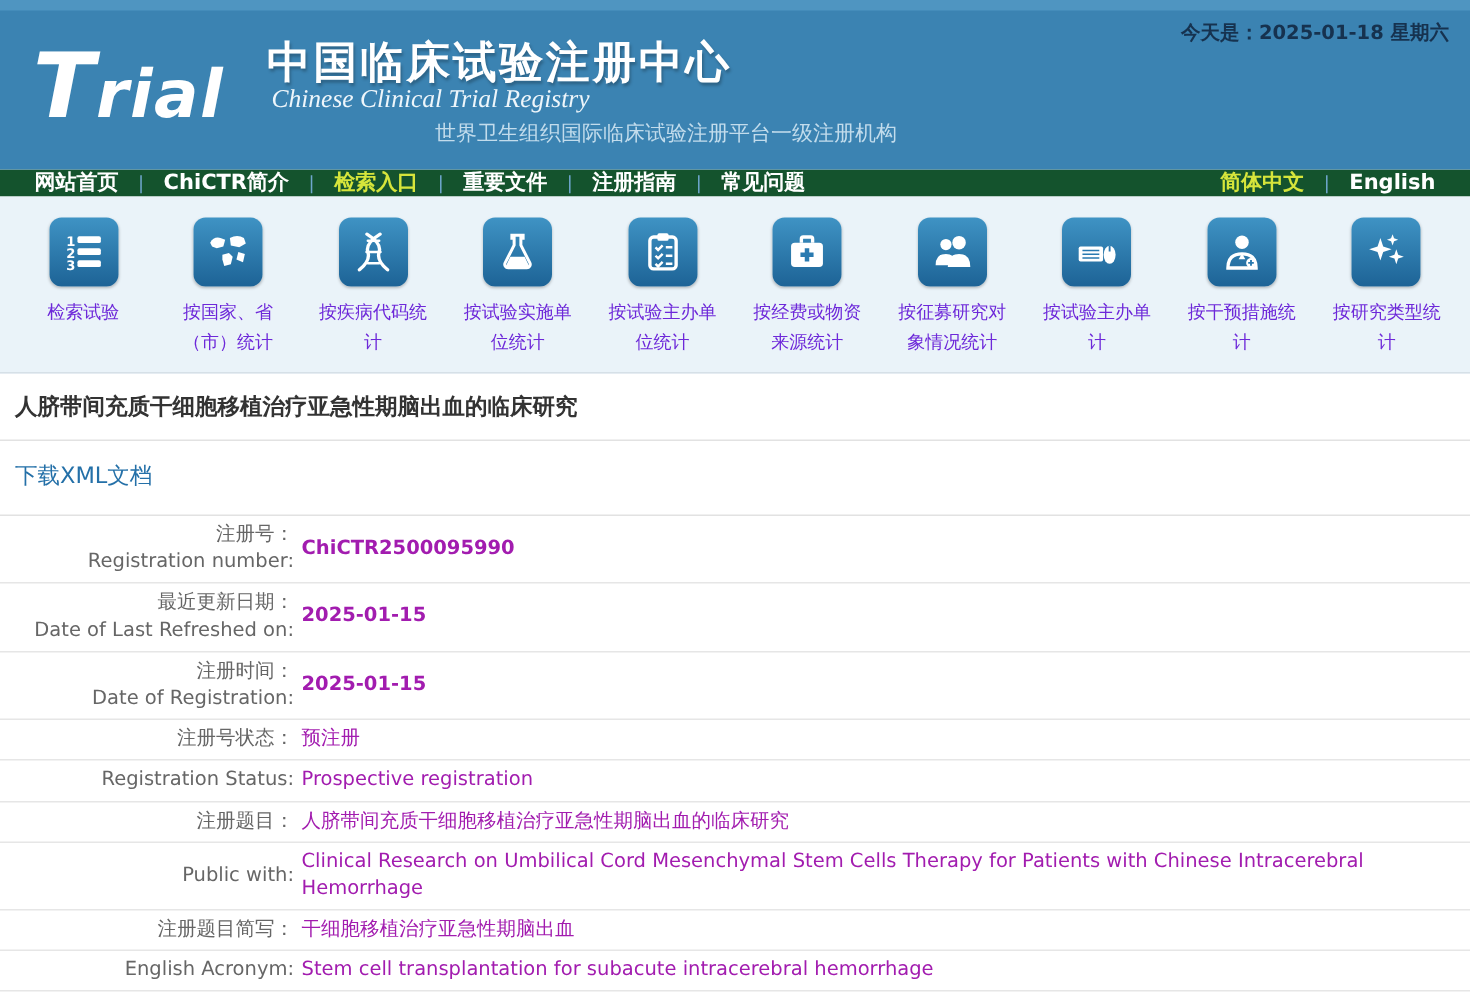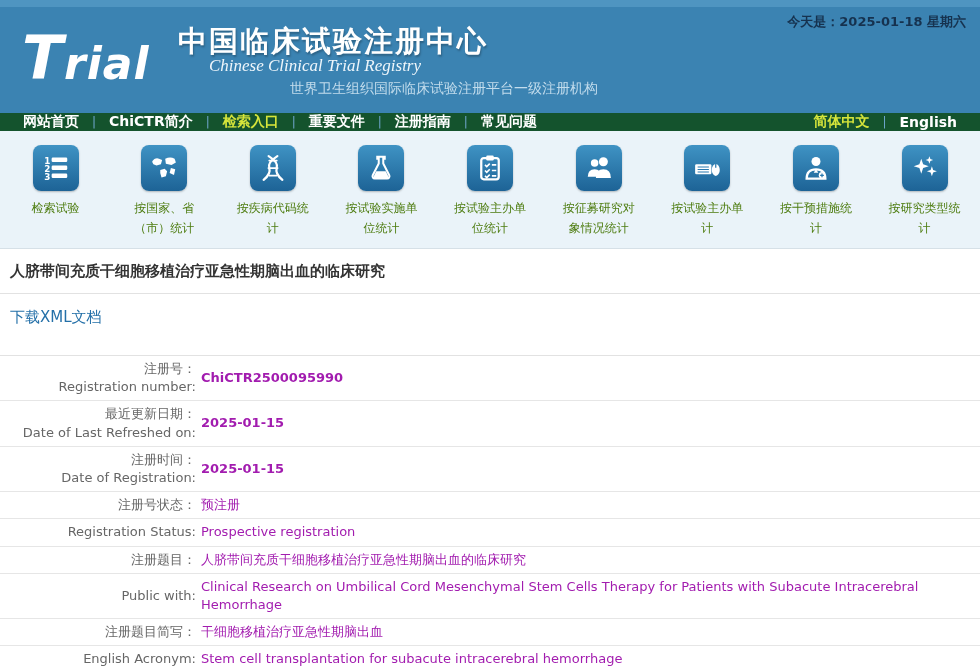--- a/index.html
+++ b/index.html
@@ -16,21 +16,21 @@
     position:absolute; left:22px; top:28px; color:#fff;
     font-style:italic; font-weight:bold; font-size:44px; letter-spacing:1px; line-height:1;
   }
   .logo-word::first-letter { font-size:60px; }
   .brand-cn {
     position:absolute; left:178px; top:22px; font-size:29px; font-weight:bold; color:#fff;
     letter-spacing:2px; text-shadow:1px 2px 2px rgba(0,0,0,.25);
   }
   .brand-en {
     position:absolute; left:181px; top:56px; font-size:17px; font-style:italic;
-    color:#eef6fb; font-family:"Liberation Serif","DejaVu Serif",serif;margin-left:28px;
+    color:#eef6fb; font-family:"Liberation Serif","DejaVu Serif",serif;
   }
   .org-line { position:absolute; left:290px; top:80px; font-size:14px; color:#c2dcec; }
   
   .nav { height:18px; background:#14532d; display:flex; align-items:center; justify-content:space-between; padding:0 10px; }
   .nav-group { display:flex; align-items:center; }
   .nav-item { color:#fff; font-weight:bold; font-size:14px; padding:0 13px; cursor:pointer; white-space:nowrap; }
   .nav-item.active { color:#d6e53b; }
   .nav-sep { color:#6fa7cd; font-size:12px; }
   
   .toolbar {
@@ -38,24 +38,24 @@
     display:flex; justify-content:space-between; padding:14px 12px 0;
   }
   .tool-item { width:87px; display:flex; flex-direction:column; align-items:center; cursor:pointer; }
   .tool-icon {
     width:46px; height:46px; border-radius:8px; flex:0 0 46px;
     background:linear-gradient(180deg,#3f93c4,#1d6396);
     display:flex; align-items:center; justify-content:center;
     box-shadow:0 1px 2px rgba(0,0,0,.25);
   }
   .tool-icon svg { width:30px; height:30px; display:block; }
-  .tool-label { margin-top:7px; font-size:12px; line-height:1.7; color:#4d7c0f; text-align:center; white-space:pre-line; }
+  .tool-label { margin-top:7px; font-size:12px; line-height:1.7; color:#6d28d9; text-align:center; white-space:pre-line; }
   
   .study-title { padding:13px 10px 12px; font-size:15px; font-weight:bold; color:#333; border-bottom:1px solid #e2e2e2; }
-  .xml-link-row { padding:13px 10px 28px; border-bottom:1px solid #e2e2e2; }
+  .xml-link-row { padding:13px 10px 16px; border-bottom:1px solid #e2e2e2; }
   .xml-link { font-size:15px; color:#2470a8; cursor:pointer; text-decoration:none; }
   .info-table .row { display:flex; align-items:center; border-bottom:1px solid #e6e6e6; padding:4px 0; min-height:27px; }
   .info-table .label {
     flex:0 0 196px; width:196px; text-align:right; color:#666;
     font-size:13px; line-height:1.4; white-space:pre-line;
   }
   .info-table .value { margin-left:5px; flex:1; color:#a21caf; font-size:13px; line-height:1.4; }
   .info-table .value.bold { font-weight:bold; }
 </style>
 </head>
@@ -155,20 +155,33 @@
             <path d="M8,9.5 l1.4,1.4 2.4,-2.4 M13.5,9.5 h3.5 M8,14 l1.4,1.4 2.4,-2.4 M13.5,14 h3.5 M8,18.3 l1.4,1.4 2.4,-2.4 M13.5,18.3 h3.5" stroke="#fff" stroke-width="1.3" fill="none"></path>
           </g>
         </svg>
       </div>
     <div class="tool-label">按试验主办单
 位统计</div>
   </div>
     <div class="tool-item">
     <div class="tool-icon">
         <svg viewBox="0 0 24 24">
+          <g>
+            <path d="M9,7 v-2 a1,1 0 0 1 1,-1 h4 a1,1 0 0 1 1,1 v2" fill="none" stroke="#fff" stroke-width="1.8"></path>
+            <rect x="3.5" y="7" width="17" height="13" rx="2" fill="#fff"></rect>
+            <path d="M12,10 v7 M8.5,13.5 h7" stroke="#2a7ab0" stroke-width="2.4"></path>
+          </g>
+        </svg>
+      </div>
+    <div class="tool-label">按经费或物资
+来源统计</div>
+  </div>
+    <div class="tool-item">
+    <div class="tool-icon">
+        <svg viewBox="0 0 24 24">
           <g fill="#fff">
             <circle cx="8.5" cy="8" r="3"></circle>
             <path d="M3,19 q0,-6 5.5,-6 q2.5,0 4,1.5 q-1.6,1.9 -1.6,4.5 z"></path>
             <circle cx="15.5" cy="7" r="3.6"></circle>
             <path d="M9.5,20 q0,-7 6,-7 t6,7 z"></path>
           </g>
         </svg>
       </div>
     <div class="tool-label">按征募研究对
 象情况统计</div>
@@ -246,21 +259,21 @@
     <div class="row">
     <div class="label">Registration Status:</div>
     <div class="value">Prospective registration</div>
   </div>
     <div class="row">
     <div class="label">注册题目：</div>
     <div class="value">人脐带间充质干细胞移植治疗亚急性期脑出血的临床研究</div>
   </div>
     <div class="row">
     <div class="label">Public with:</div>
-    <div class="value">Clinical Research on Umbilical Cord Mesenchymal Stem Cells Therapy for Patients with Subacute Intracerebral Hemorrhage</div>
+    <div class="value">Clinical Research on Umbilical Cord Mesenchymal Stem Cells Therapy for Patients with Chinese Intracerebral Hemorrhage</div>
   </div>
     <div class="row">
     <div class="label">注册题目简写：</div>
     <div class="value">干细胞移植治疗亚急性期脑出血</div>
   </div>
     <div class="row">
     <div class="label">English Acronym:</div>
     <div class="value">Stem cell transplantation for subacute intracerebral hemorrhage</div>
   </div>
   </div>

